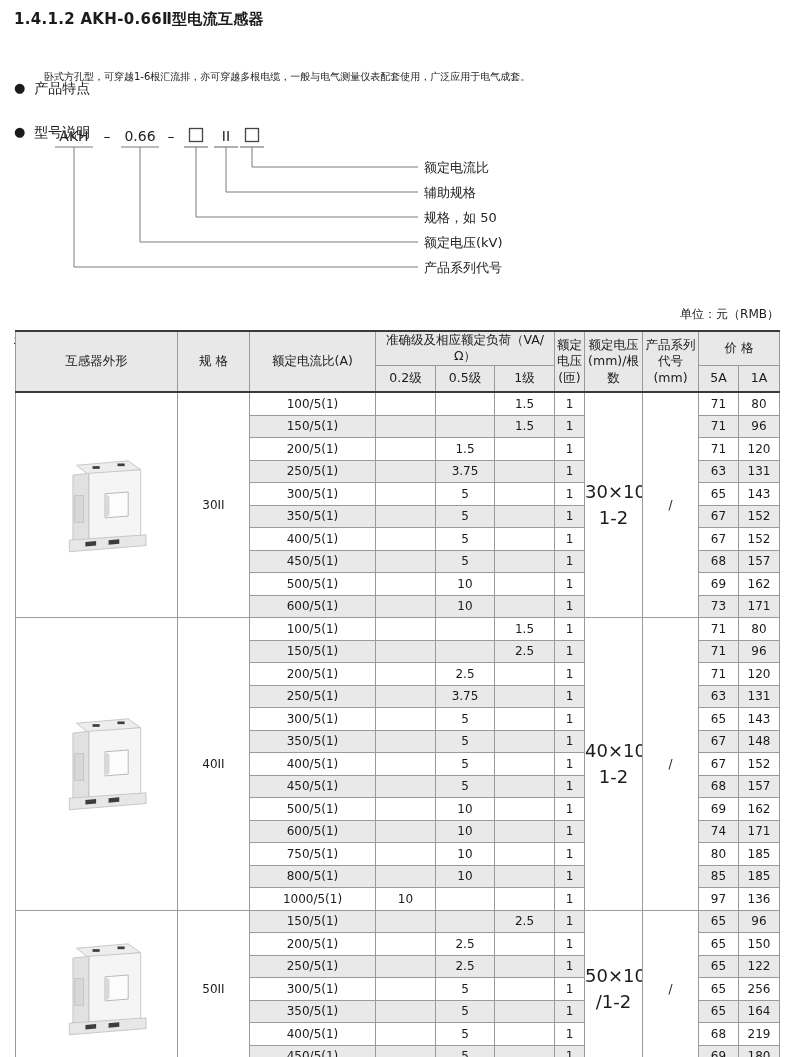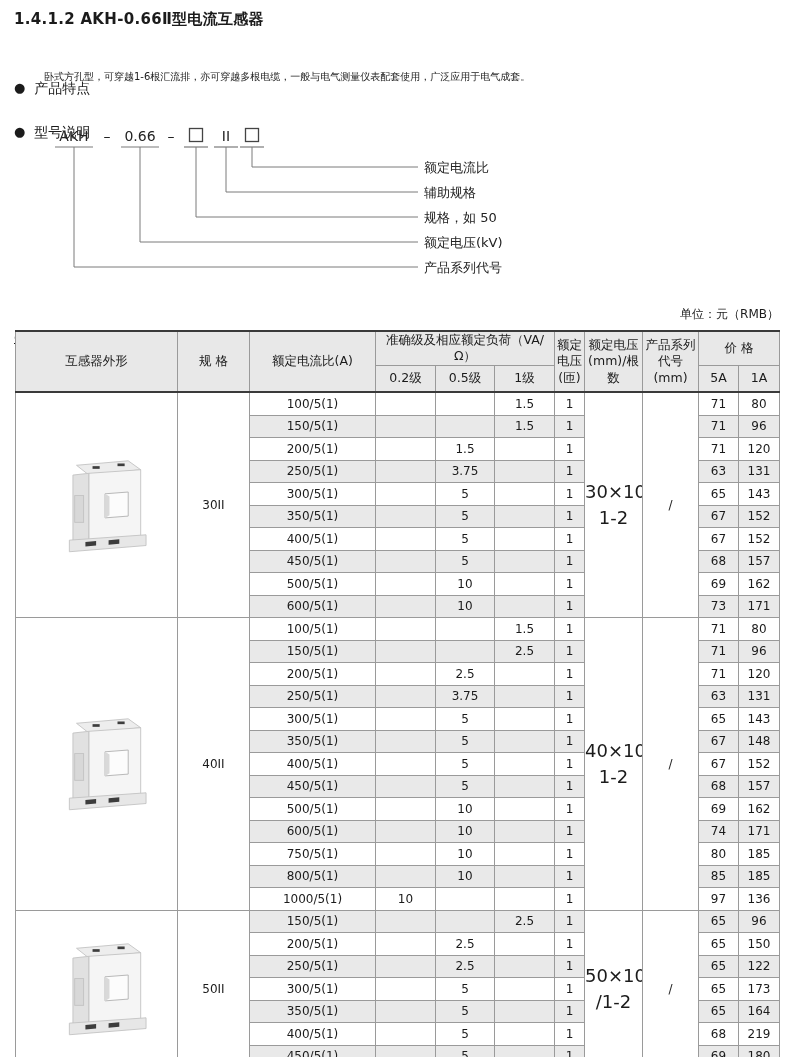--- a/index.html
+++ b/index.html
@@ -415,21 +415,21 @@
           <td class="stripe">65</td>
           <td class="stripe">122</td>
         </tr>
         <tr>
           <td>300/5(1)</td>
           <td></td>
           <td>5</td>
           <td></td>
           <td>1</td>
           <td>65</td>
-          <td>173</td>
+          <td>256</td>
         </tr>
         <tr>
           <td class="stripe">350/5(1)</td>
           <td class="stripe"></td>
           <td class="stripe">5</td>
           <td class="stripe"></td>
           <td class="stripe">1</td>
           <td class="stripe">65</td>
           <td class="stripe">164</td>
         </tr>

